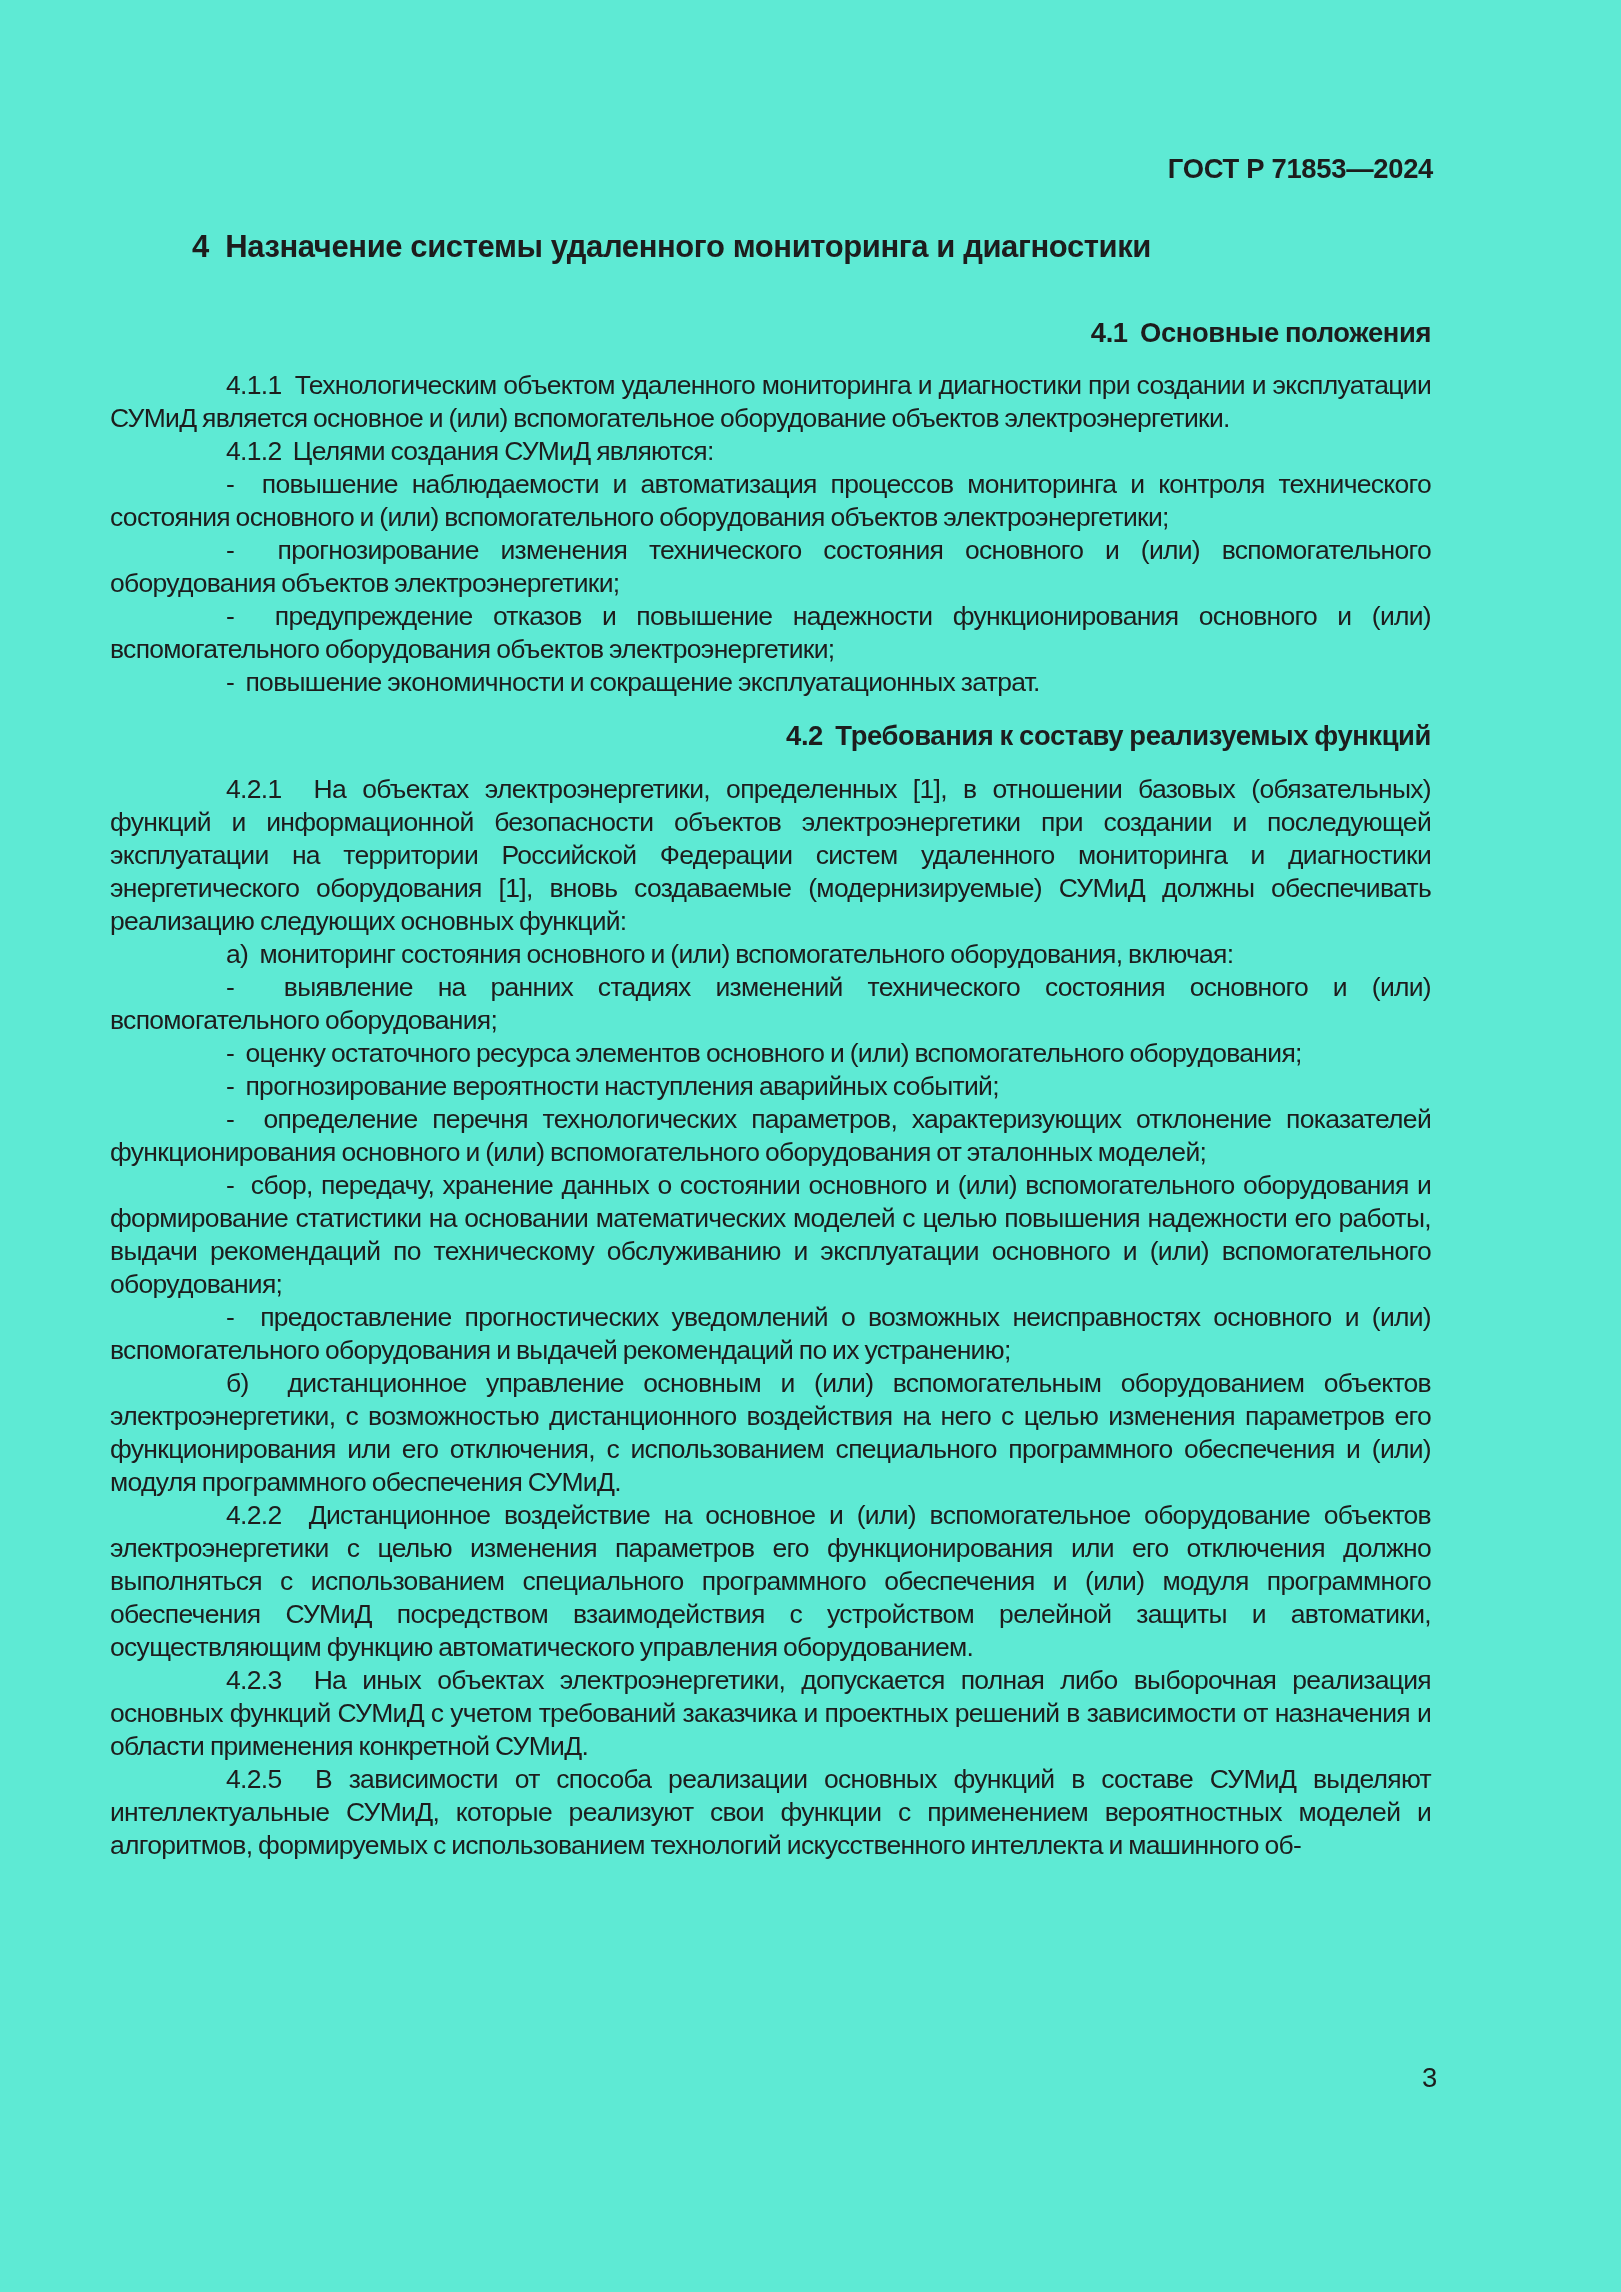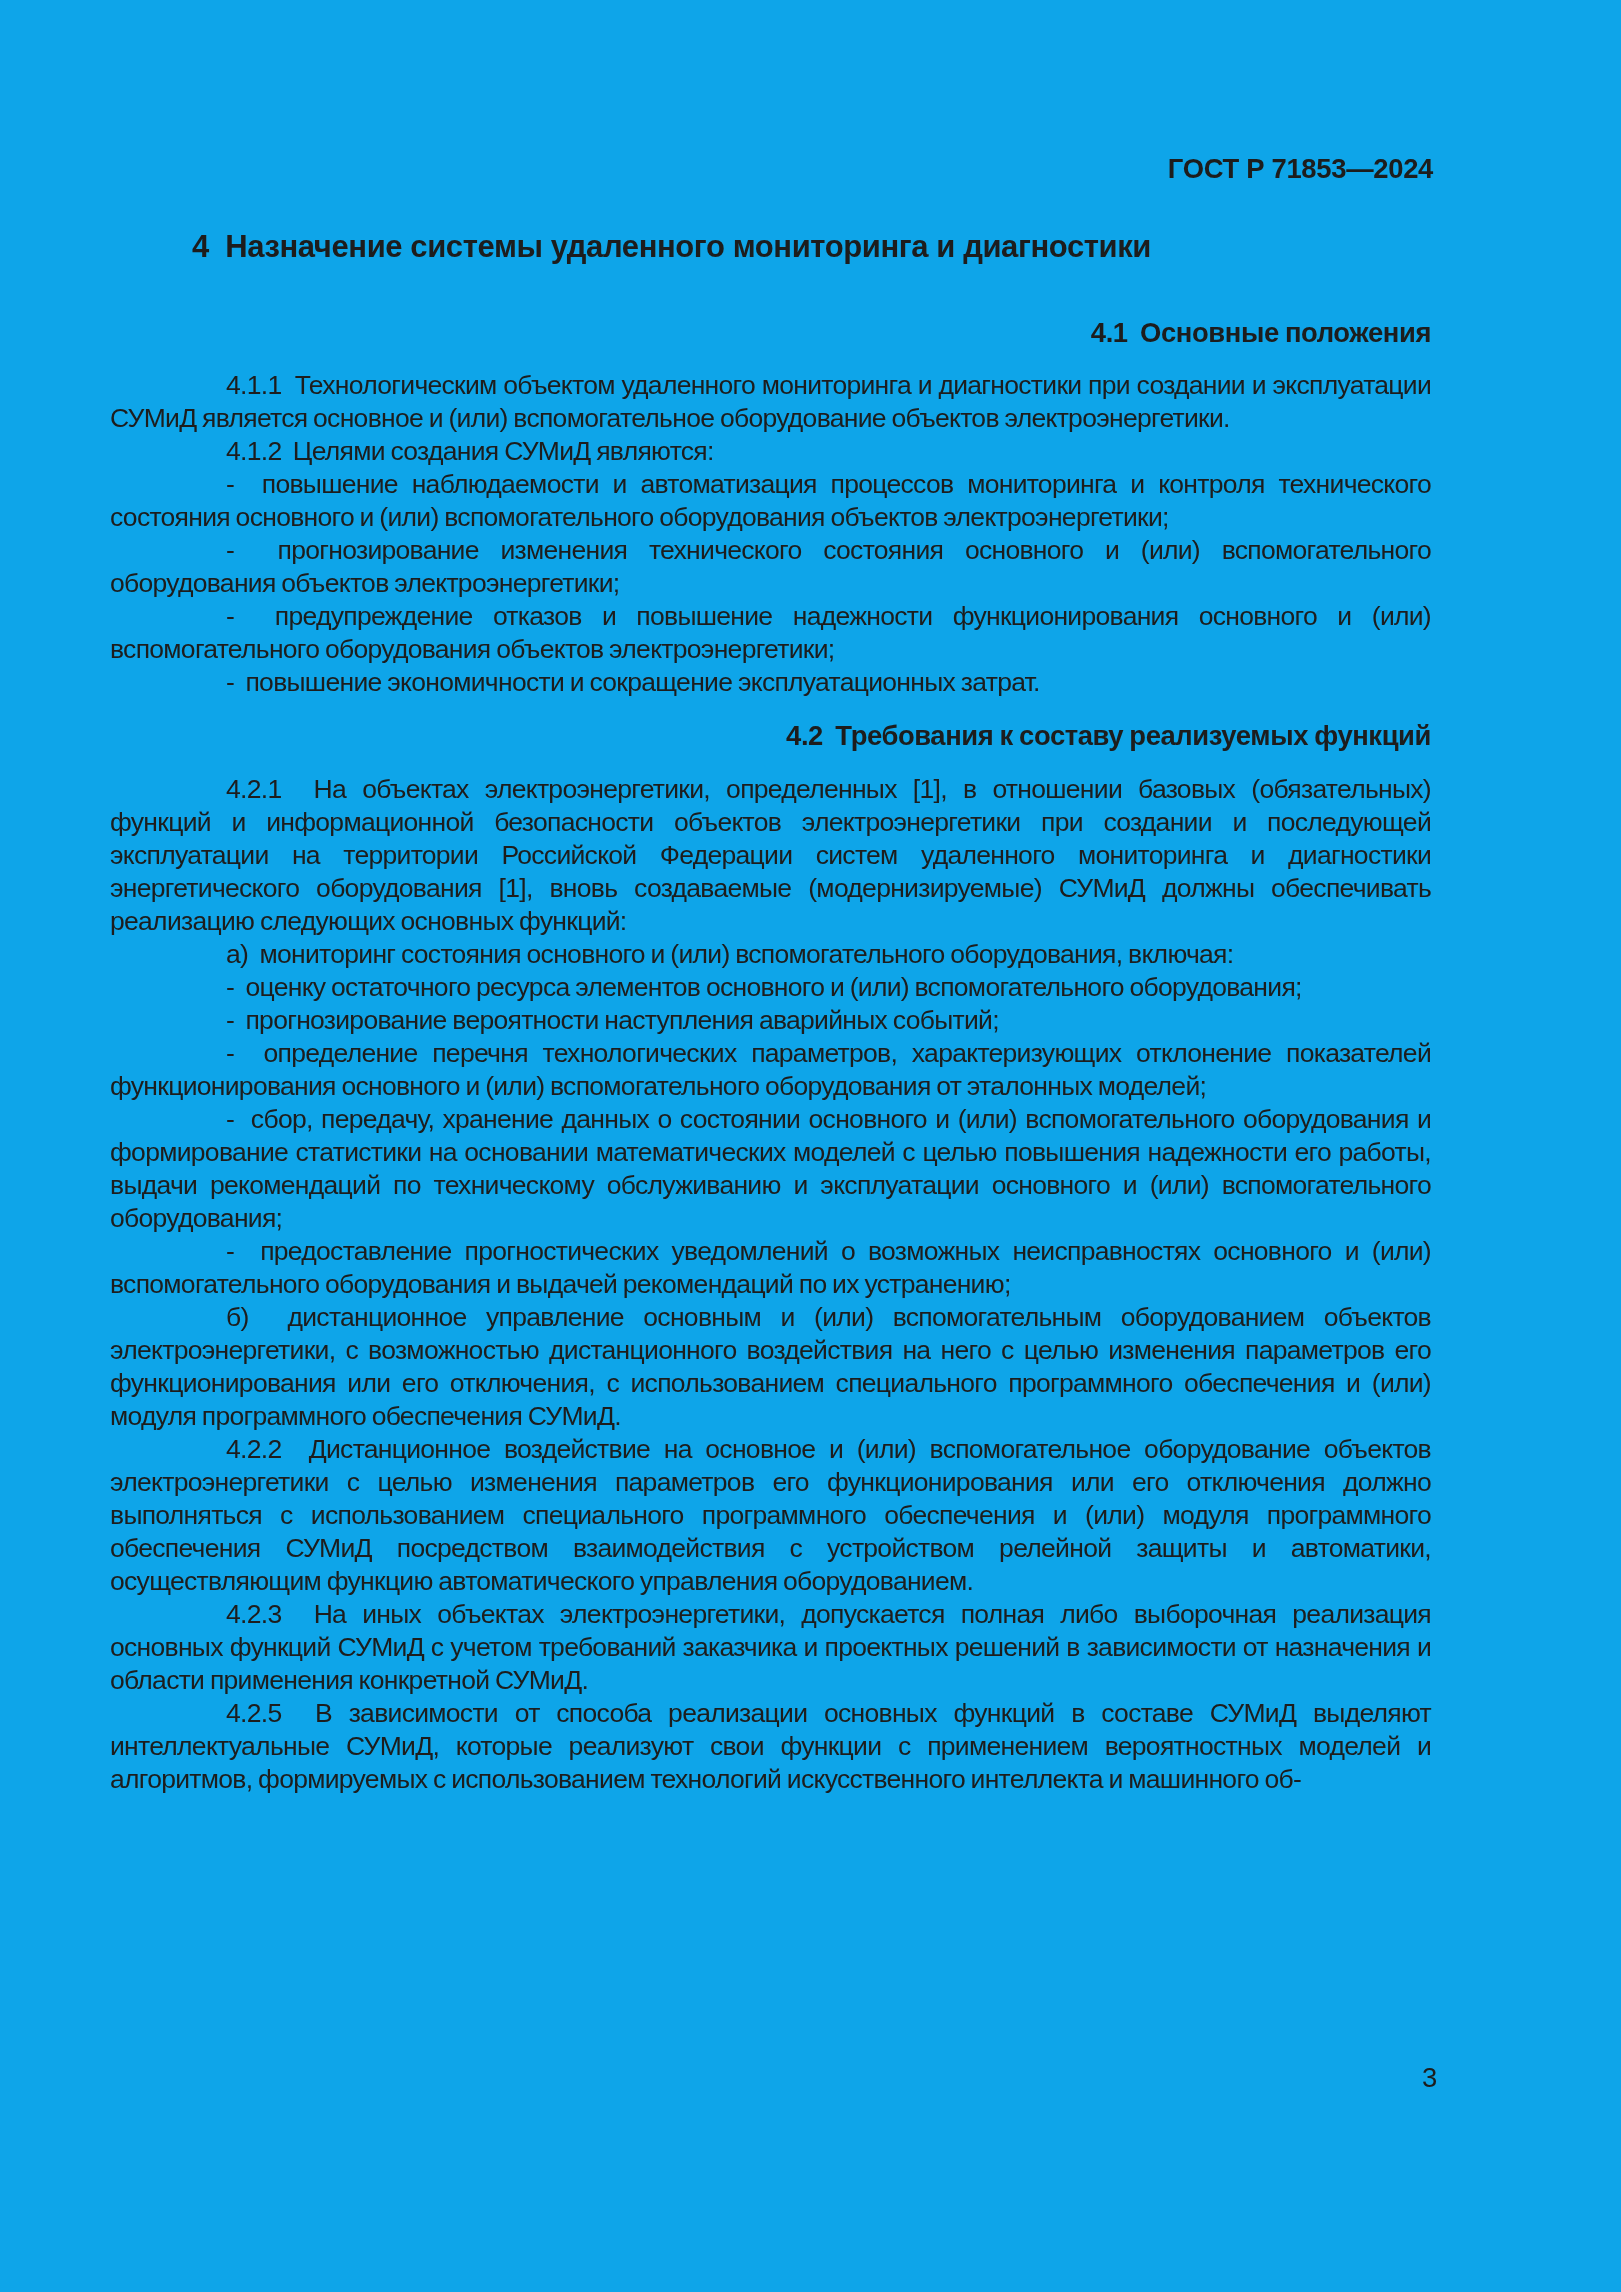--- a/index.html
+++ b/index.html
@@ -1,21 +1,21 @@
 <!DOCTYPE html>
 <html lang="ru"><head>
 <meta charset="utf-8">
 <style>
   * { margin: 0; padding: 0; box-sizing: border-box; }
   html, body { background: #ffffff; }
   .page {
     position: relative;
     width: 1621px;
     height: 2293px;
-    background: #0ea5e9;
+    background: #5eead4;
     font-family: "Liberation Sans", sans-serif;
     color: #1d1d1d;
     overflow: hidden;
   }
   .doc-code {
     position: absolute;
     top: 153px;
     right: 188px;
     font-size: 27.4px;
     font-weight: bold;
@@ -78,20 +78,21 @@
     <h2 class="subhead">4.1  Основные положения</h2>
     <p class="para">4.1.1  Технологическим объектом удаленного мониторинга и диагностики при создании и эксплуатации СУМиД является основное и (или) вспомогательное оборудование объектов электроэнергетики.</p>
     <p class="para">4.1.2  Целями создания СУМиД являются:</p>
     <p class="para">-  повышение наблюдаемости и автоматизация процессов мониторинга и контроля технического состояния основного и (или) вспомогательного оборудования объектов электроэнергетики;</p>
     <p class="para">-  прогнозирование изменения технического состояния основного и (или) вспомогательного оборудования объектов электроэнергетики;</p>
     <p class="para">-  предупреждение отказов и повышение надежности функционирования основного и (или) вспомогательного оборудования объектов электроэнергетики;</p>
     <p class="para">-  повышение экономичности и сокращение эксплуатационных затрат.</p>
     <h2 class="subhead">4.2  Требования к составу реализуемых функций</h2>
     <p class="para">4.2.1  На объектах электроэнергетики, определенных [1], в отношении базовых (обязательных) функций и информационной безопасности объектов электроэнергетики при создании и последующей эксплуатации на территории Российской Федерации систем удаленного мониторинга и диагностики энергетического оборудования [1], вновь создаваемые (модернизируемые) СУМиД должны обеспечивать реализацию следующих основных функций:</p>
     <p class="para">а)  мониторинг состояния основного и (или) вспомогательного оборудования, включая:</p>
+    <p class="para">-  выявление на ранних стадиях изменений технического состояния основного и (или) вспомогательного оборудования;</p>
     <p class="para">-  оценку остаточного ресурса элементов основного и (или) вспомогательного оборудования;</p>
     <p class="para">-  прогнозирование вероятности наступления аварийных событий;</p>
     <p class="para">-  определение перечня технологических параметров, характеризующих отклонение показателей функционирования основного и (или) вспомогательного оборудования от эталонных моделей;</p>
     <p class="para">-  сбор, передачу, хранение данных о состоянии основного и (или) вспомогательного оборудования и формирование статистики на основании математических моделей с целью повышения надежности его работы, выдачи рекомендаций по техническому обслуживанию и эксплуатации основного и (или) вспомогательного оборудования;</p>
     <p class="para">-  предоставление прогностических уведомлений о возможных неисправностях основного и (или) вспомогательного оборудования и выдачей рекомендаций по их устранению;</p>
     <p class="para">б)  дистанционное управление основным и (или) вспомогательным оборудованием объектов электроэнергетики, с возможностью дистанционного воздействия на него с целью изменения параметров его функционирования или его отключения, с использованием специального программного обеспечения и (или) модуля программного обеспечения СУМиД.</p>
     <p class="para">4.2.2  Дистанционное воздействие на основное и (или) вспомогательное оборудование объектов электроэнергетики с целью изменения параметров его функционирования или его отключения должно выполняться с использованием специального программного обеспечения и (или) модуля программного обеспечения СУМиД посредством взаимодействия с устройством релейной защиты и автоматики, осуществляющим функцию автоматического управления оборудованием.</p>
     <p class="para">4.2.3  На иных объектах электроэнергетики, допускается полная либо выборочная реализация основных функций СУМиД с учетом требований заказчика и проектных решений в зависимости от назначения и области применения конкретной СУМиД.</p>
     <p class="para">4.2.5  В зависимости от способа реализации основных функций в составе СУМиД выделяют интеллектуальные СУМиД, которые реализуют свои функции с применением вероятностных моделей и алгоритмов, формируемых с использованием технологий искусственного интеллекта и машинного об-</p>
   </div>

